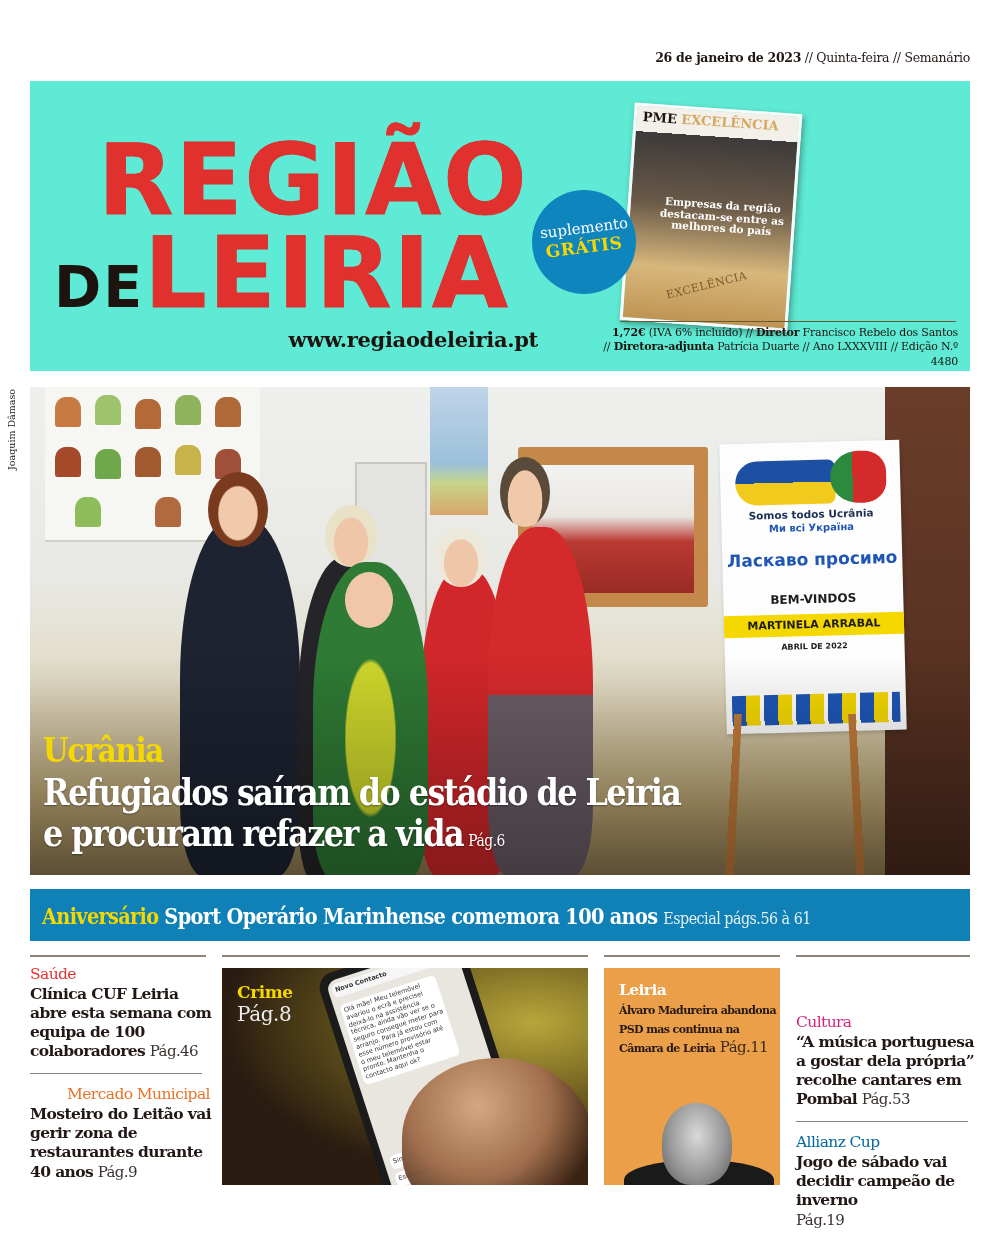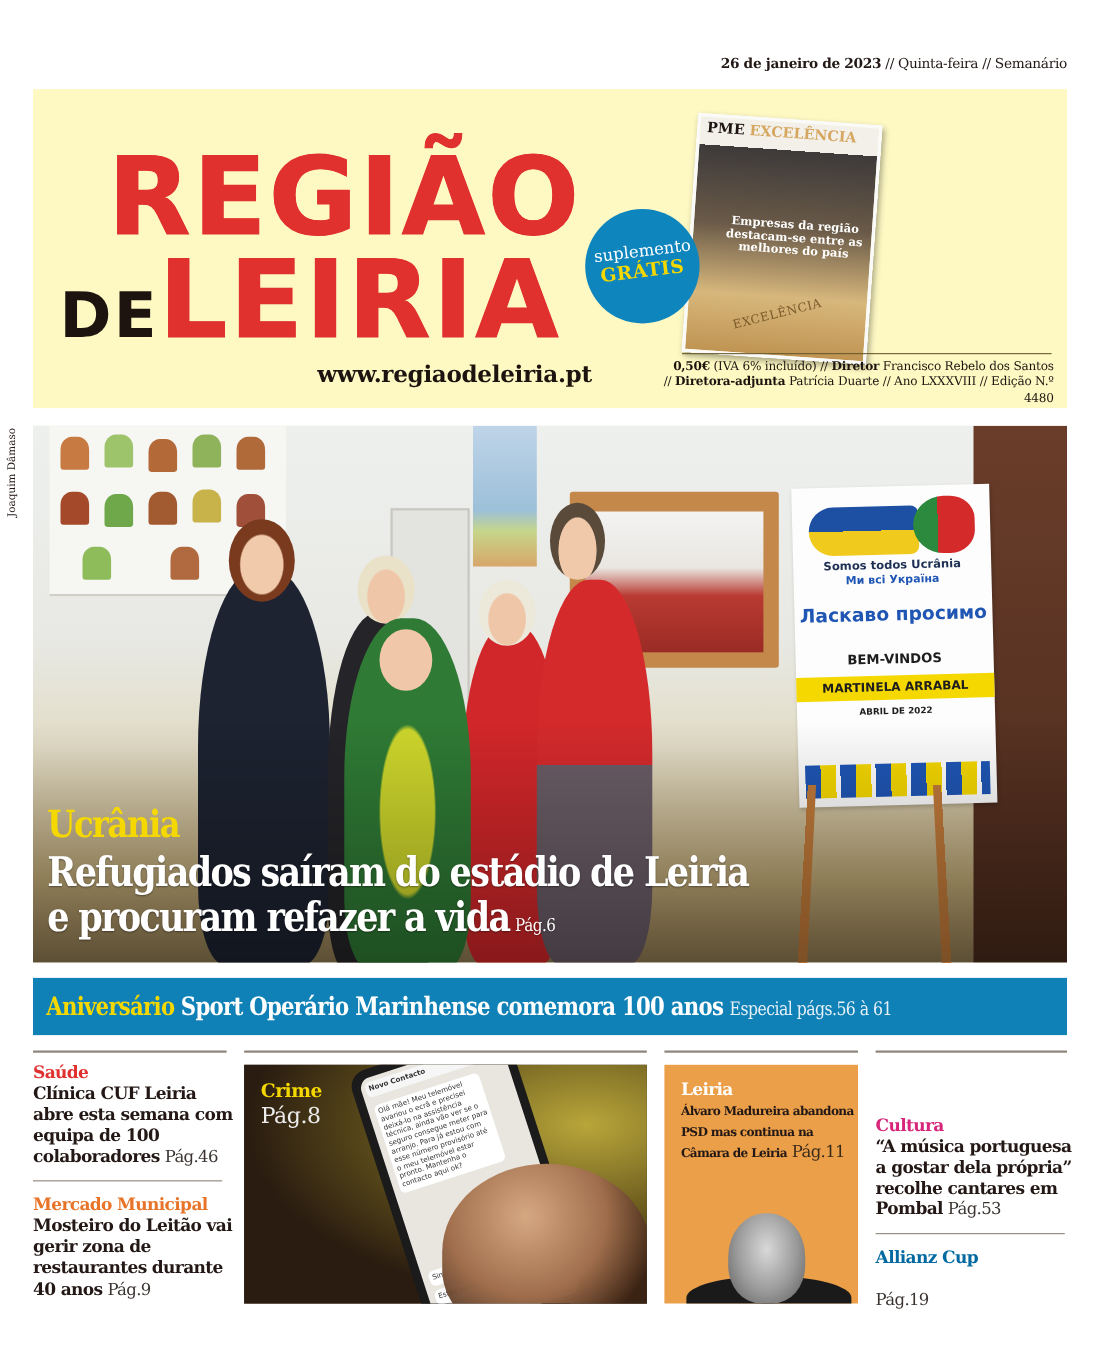--- a/index.html
+++ b/index.html
@@ -7,21 +7,21 @@
     width: 1000px; height: 1245px; background: #ffffff; position: relative; overflow: hidden;
     font-family: "DejaVu Serif", serif; color: #231815;
   }
   .dateline {
     position: absolute; top: 50px; right: 30px; font-size: 12.5px; color: #231815;
     font-family: "DejaVu Serif", serif; letter-spacing: -0.3px;
   }
   .dateline b { font-weight: bold; }
   .masthead {
     position: absolute; left: 30px; top: 81px; width: 940px; height: 290px;
-    background: #fef9c3;
+    background: #5eead4;
   }
   .logo-line1, .logo-line2 {
     position: absolute; font-family: "DejaVu Sans", sans-serif; font-weight: bold;
     letter-spacing: 2px; line-height: 1;
   }
   .outline {
     color: #e0312f;
     -webkit-text-stroke: 1px #e0312f;
     text-shadow: 0 0 0 #e0312f;
   }
@@ -115,21 +115,21 @@
     display: flex; align-items: center; padding-left: 12px; white-space: nowrap;
     font-family: "DejaVu Serif", serif;
   }
   .banner-inner { transform: scaleX(0.84); transform-origin: left; display: flex; align-items: baseline; }
   .banner .k { color: #f5d800; font-weight: bold; font-size: 23px; letter-spacing: -0.8px; }
   .banner .h { color: #fff; font-weight: bold; font-size: 23px; letter-spacing: -0.8px; margin-left: 7px; }
   .banner .p { color: #e6f0f7; font-size: 17px; margin-left: 7px; letter-spacing: -0.6px; }
   .rule { position: absolute; top: 955px; height: 2px; background: #8c847a; }
   .col { position: absolute; top: 966px; font-family: "DejaVu Serif", serif; }
   .story { letter-spacing: -0.6px; }
-  .story .kicker { display: block; font-size: 15.5px; font-weight: bold; line-height: 1.15; }
+  .story .kicker { display: block; font-size: 15.5px; font-weight: normal; line-height: 1.15; }
   .story .head-t { font-size: 15.5px; font-weight: bold; line-height: 1.17; color: #231815; }
   .story .pg { font-size: 15px; font-weight: normal; color: #3a3330; }
   .story-sep { border-top: 1.5px solid #8c847a; margin: 13px 0 12px 0; width: 172px; }
   .crime-box {
     position: absolute; left: 222px; top: 968px; width: 366px; height: 217px; overflow: hidden;
     background: radial-gradient(ellipse at 85% 25%, #b8a63a 0%, #6b5b1e 35%, #2a1c10 70%), #2a1c10;
   }
   .phone {
     position: absolute; left: 130px; top: -20px; width: 150px; height: 260px; background: #1b1b1b; border-radius: 16px;
     transform: rotate(-18deg); transform-origin: center;
@@ -177,21 +177,21 @@
   </div>
 
   <div class="suplemento-badge">
     <span class="s1">suplemento</span>
     <span class="s2">GRÁTIS</span>
   </div>
 
 
   <div class="credits-rule"></div>
   <div class="credits">
-    <b>0,50€</b><span> (IVA 6% incluído) // </span><b>Diretor</b><span> Francisco Rebelo dos Santos</span><br>
+    <b>1,72€</b><span> (IVA 6% incluído) // </span><b>Diretor</b><span> Francisco Rebelo dos Santos</span><br>
     <span>// </span><b>Diretora-adjunta</b><span> Patrícia Duarte // Ano LXXXVIII // Edição N.º 4480</span>
   </div>
 </div>
 
 <div class="photo-credit">Joaquim Dâmaso</div>
 
 <div class="main-photo">
   <div class="wall-art">
     <div class="tree" style="left:10px;top:10px;background:#c77b42;"></div>
     <div class="tree" style="left:50px;top:8px;background:#9dc46a;"></div>
@@ -260,21 +260,21 @@
 <div class="rule" style="left:796px;width:174px;"></div>
 
 <div class="col" style="left:30px;width:185px;">
   <div class="story">
     <span class="kicker" style="color:#e0312f;">Saúde</span>
     <span class="head-t">Clínica CUF Leiria abre esta semana com equipa de 100 colaboradores</span>
     <span class="pg">Pág.46</span>
   </div>
   <div class="story-sep"></div>
   <div class="story">
-    <span class="kicker" style="color:#e8742a;">Mercado Municipal</span>
+    <span class="kicker" style="color:#e8742a;margin-left:37px;">Mercado Municipal</span>
     <span class="head-t">Mosteiro do Leitão vai gerir zona de restaurantes durante 40 anos</span>
     <span class="pg">Pág.9</span>
   </div>
 </div>
 
 <div class="crime-box">
   <div class="phone">
     <div class="phone-screen">
       <div class="bubble" style="left:4px;top:4px;width:126px;background:#f6f6f6;font-weight:bold;">Novo Contacto</div>
       <div class="bubble" style="left:6px;top:26px;width:100px;">Olá mãe! Meu telemóvel avariou o ecrã e precisei deixá-lo na assistência técnica, ainda vão ver se o seguro consegue meter para arranjo. Para já estou com esse número provisório até o meu telemóvel estar pronto. Mantenha o contacto aqui ok?</div>
@@ -304,16 +304,16 @@
 
 <div class="col" style="left:796px;width:180px;">
   <div class="story">
     <span class="kicker" style="color:#d6257a;margin-top:48px;">Cultura</span>
     <span class="head-t">“A música portuguesa a gostar dela própria” recolhe cantares em Pombal</span>
     <span class="pg">Pág.53</span>
   </div>
   <div class="story-sep"></div>
   <div class="story">
     <span class="kicker" style="color:#0369a1;">Allianz Cup</span>
-    <br>
+    <span class="head-t">Jogo de sábado vai decidir campeão de inverno</span><br>
     <span class="pg">Pág.19</span>
   </div>
 </div>
 
 </body></html>

